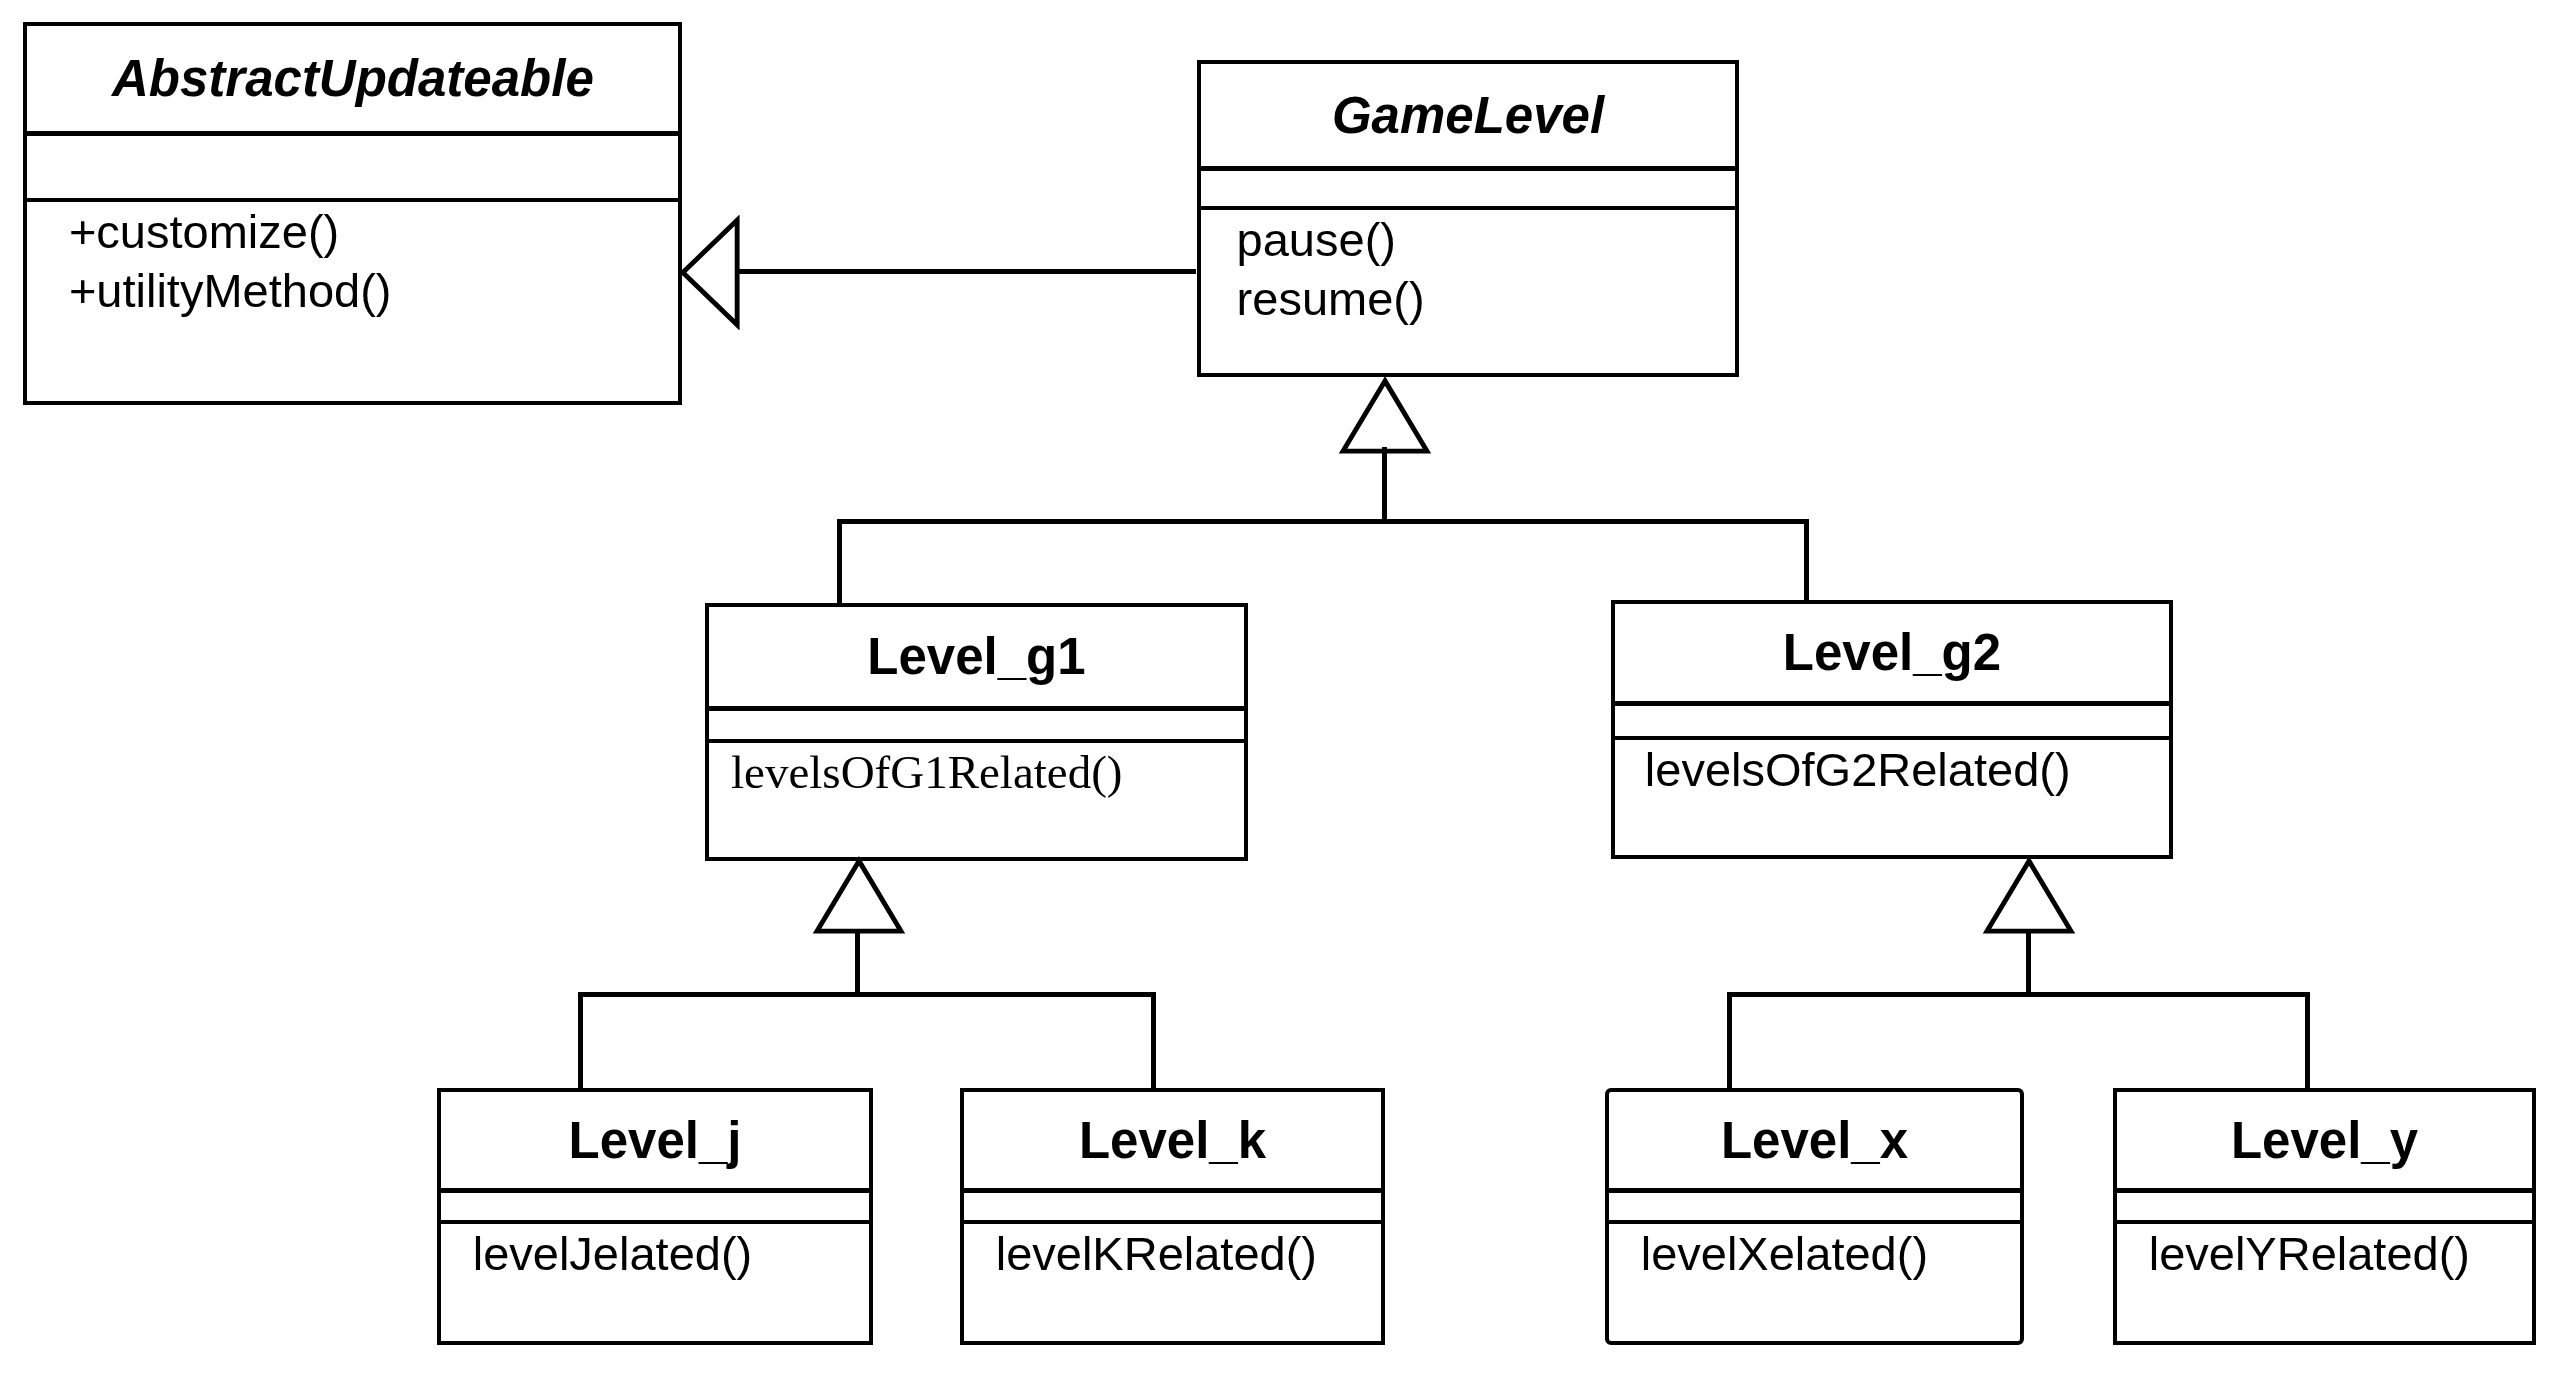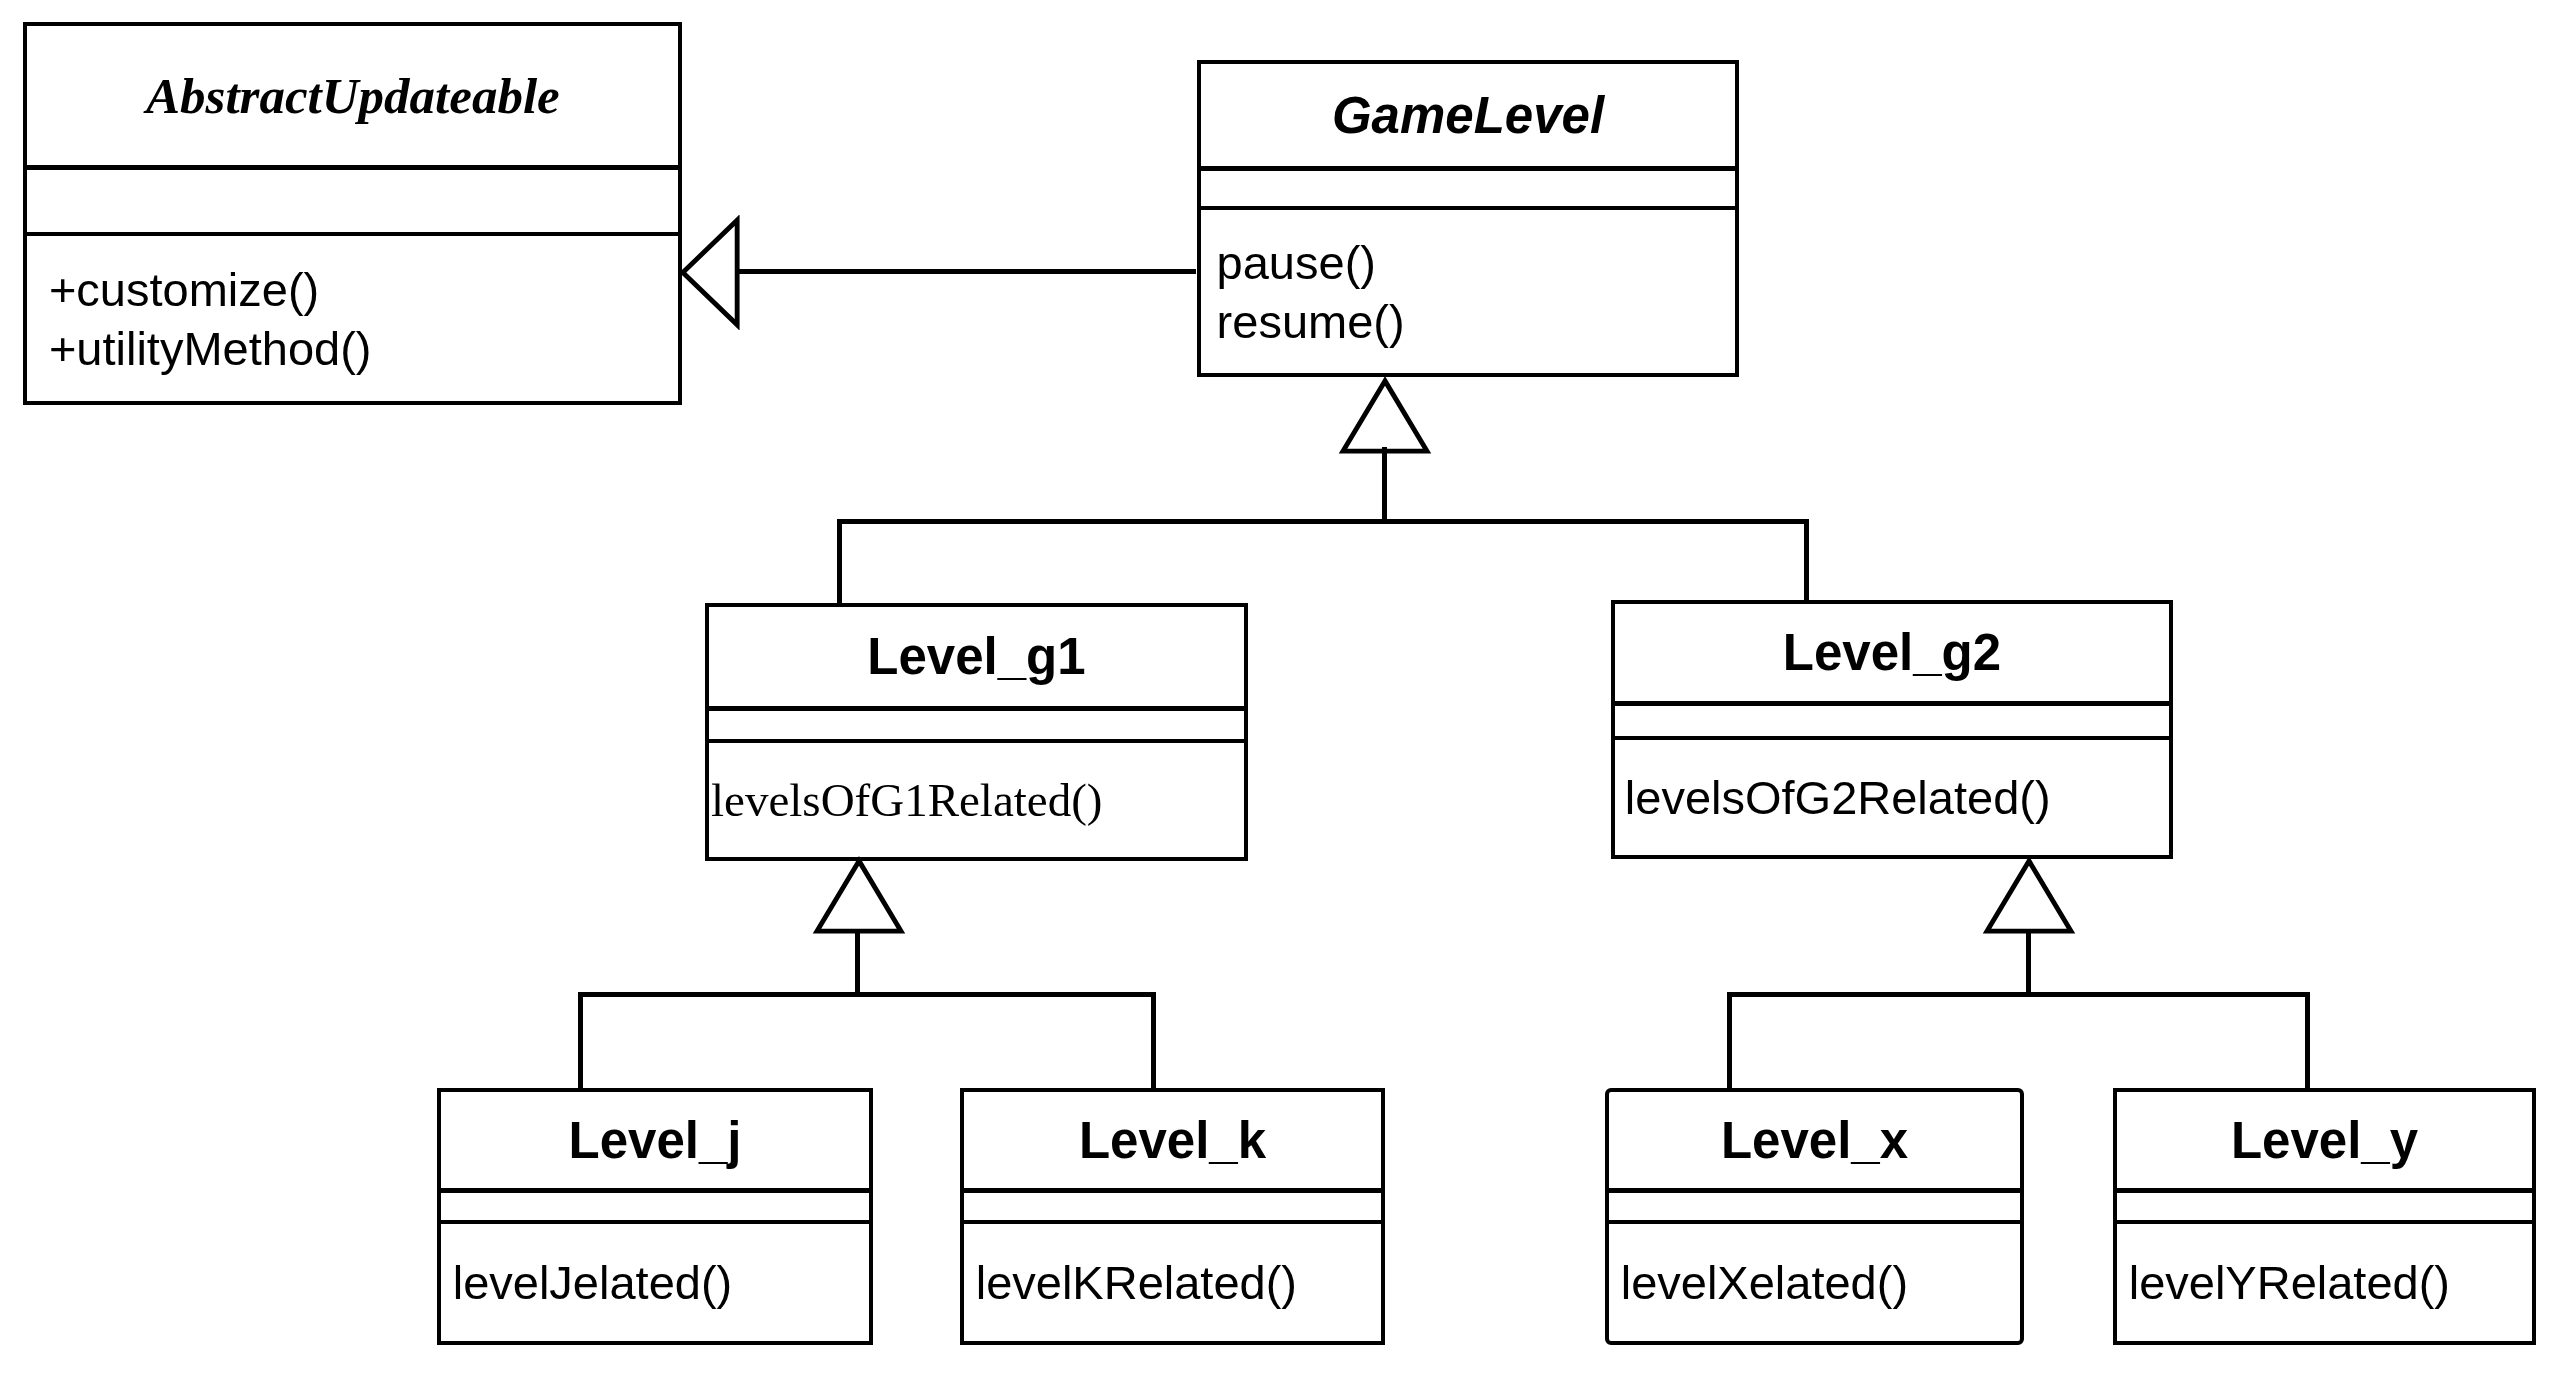--- a/index.html
+++ b/index.html
@@ -31,29 +31,29 @@
     letter-spacing:0px;
   }
   .uml-class.abstract .title{font-style:italic;}
   .uml-class .attrs{
     border-bottom:4.9px solid #000;
   }
   .uml-class .methods{
     flex:1;
     display:flex;
     flex-direction:column;
-    justify-content:center;
     font-size:47px;
     line-height:59px;
     padding-left:15.6px;
+    margin-left:20px;
   }
 
   
   #box-au{left:23.4px;top:22.4px;width:659px;height:383px;}
-  #box-au .title{height:144px;font-family:Liberation Serif, serif;}
+  #box-au .title{height:110px;}
   #box-au .attrs{height:66px;}
   #box-au .methods{padding-left:21.5px;}
 
   #box-gl{left:1197px;top:60px;width:542px;height:317px;}
   #box-gl .title{height:107px;}
   #box-gl .attrs{height:39px;}
 
   #box-g1{left:705px;top:603px;width:543px;height:258px;}
   #box-g1 .title{height:104px;}
   #box-g1 .attrs{height:32px;}

